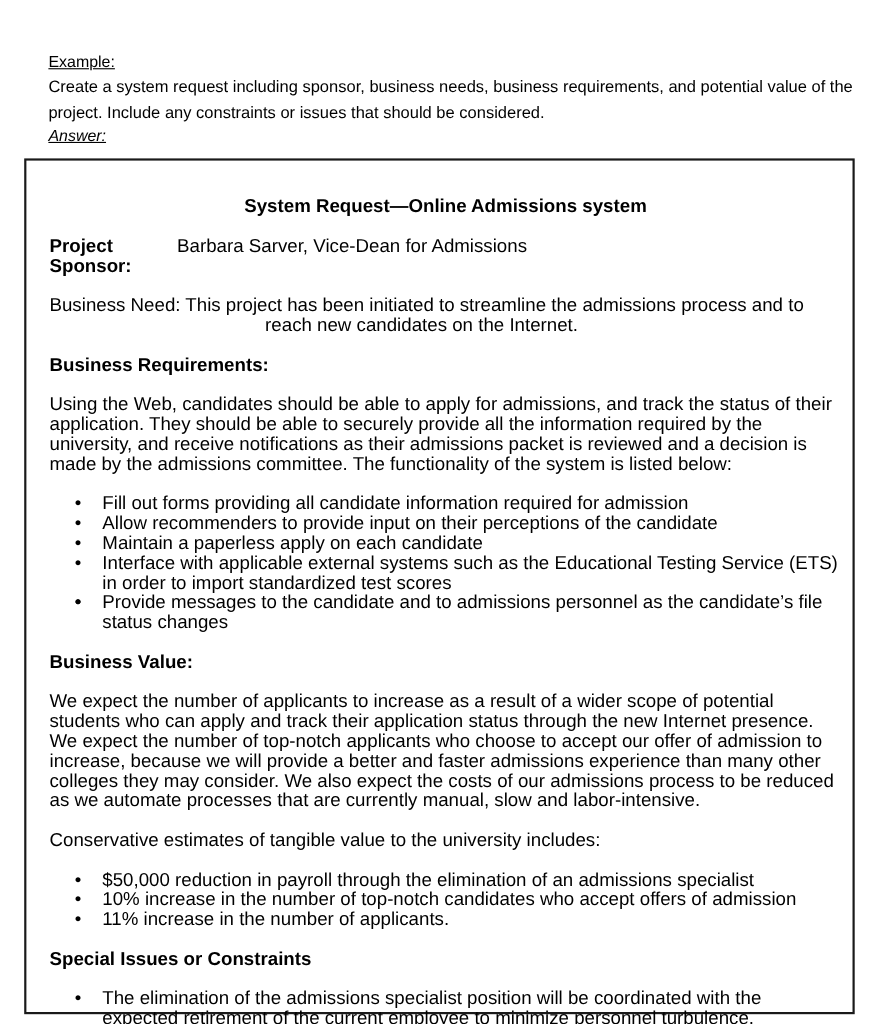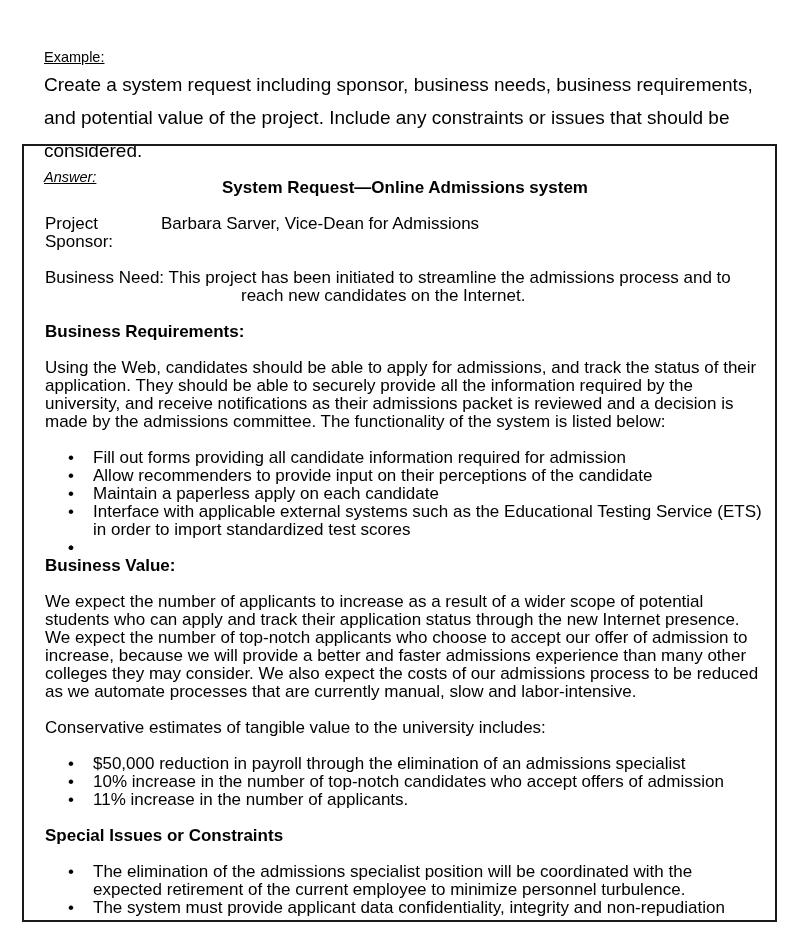--- a/index.html
+++ b/index.html
@@ -5,30 +5,30 @@
   html, body { margin: 0; padding: 0; background: #ffffff; }
   body {
     width: 797px; height: 931px; position: relative; overflow: hidden;
     font-family: "Liberation Sans", sans-serif; color: #000;
   }
   .intro { position: absolute; left: 44px; top: 47px; width: 740px; }
   .intro .head {
     font-size: 14.5px; font-weight: normal; text-decoration: underline; line-height: 20px;
   }
   .intro .answer { font-style: italic; }
-  .intro .prompt { font-size: 19px; line-height: 33px; margin: 1px 0 0 0; }
+  .intro .prompt { font-size: 15px; line-height: 23px; margin: 1px 0 0 0; }
   .box {
     position: absolute; left: 22px; top: 144px; width: 751px; height: 774px;
     border: 2px solid #1a1a1a; box-sizing: content-box;
   }
   .content { position: absolute; left: 21px; top: 33px; width: 720px; font-size: 17px; line-height: 18px; }
   .title { text-align: center; font-weight: bold; margin-left: 0; }
   p { margin: 0; }
   .row-sponsor { margin-top: 18px; display: flex; }
-  .row-sponsor .lbl { width: 116px; font-weight: normal; }
+  .row-sponsor .lbl { width: 116px; font-weight: bold; }
   .need { margin-top: 18px; padding-left: 196px; text-indent: -196px; }
   .need .lbl { font-weight: normal; }
   .sect { margin-top: 18px; font-weight: bold; }
   .para { margin-top: 18px; }
   ul { margin: 18px 0 0 0; padding: 0; list-style: none; }
   li { position: relative; padding-left: 48px; }
   li .bullet { position: absolute; left: 23px; top: 0; }
 </style>
 </head>
 <body>
@@ -52,21 +52,21 @@
 
     <div class="sect">Business Requirements:</div>
     <p class="para">Using the Web, candidates should be able to apply for admissions, and track the status of their application. They should be able to securely provide all the information required by the university, and receive notifications as their admissions packet is reviewed and a decision is made by the admissions committee.  The functionality of the system is listed below:</p>
 
     <ul>
       <li><span class="bullet">•</span><span>Fill out forms providing all candidate information required for admission</span></li>
       <li><span class="bullet">•</span><span>Allow recommenders to provide input on their perceptions of the candidate</span></li>
       <li><span class="bullet">•</span><span>Maintain a paperless apply on each candidate</span></li>
       <li><span class="bullet">•</span><span>Interface with applicable external systems such as the Educational Testing Service (ETS) in order to import standardized test scores</span></li>
       <li><span class="bullet">•</span></li>
-      <li><span class="bullet">•</span></li>
+      <li><span class="bullet">•</span><span>Provide messages to the candidate and to admissions personnel as the candidate’s file status changes</span></li>
     </ul>
 
     <div class="sect">Business Value:</div>
     <p class="para">We expect the number of applicants to increase as a result of a wider scope of potential students who can apply and track their application status through the new Internet presence.  We expect the number of top-notch applicants who choose to accept our offer of admission to increase, because we will provide a better and faster admissions experience than many other colleges they may consider.  We also expect the costs of our admissions process to be reduced as we automate processes that are currently manual, slow and labor-intensive.</p>
     <p class="para">Conservative estimates of tangible value to the university includes:</p>
 
     <ul>
       <li><span class="bullet">•</span><span>$50,000 reduction in payroll through the elimination of an admissions specialist</span></li>
       <li><span class="bullet">•</span><span>10% increase in the number of top-notch candidates who accept offers of admission</span></li>
       <li><span class="bullet">•</span><span>11% increase in the number of applicants.</span></li>

